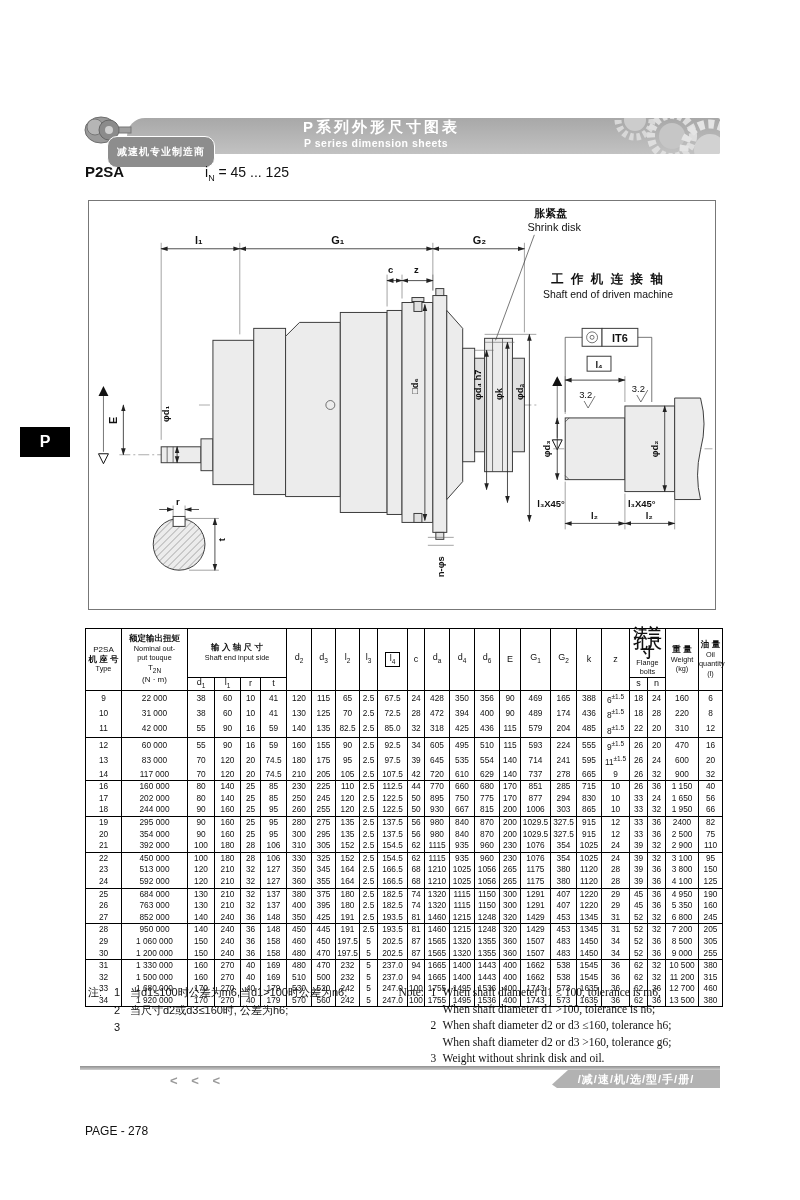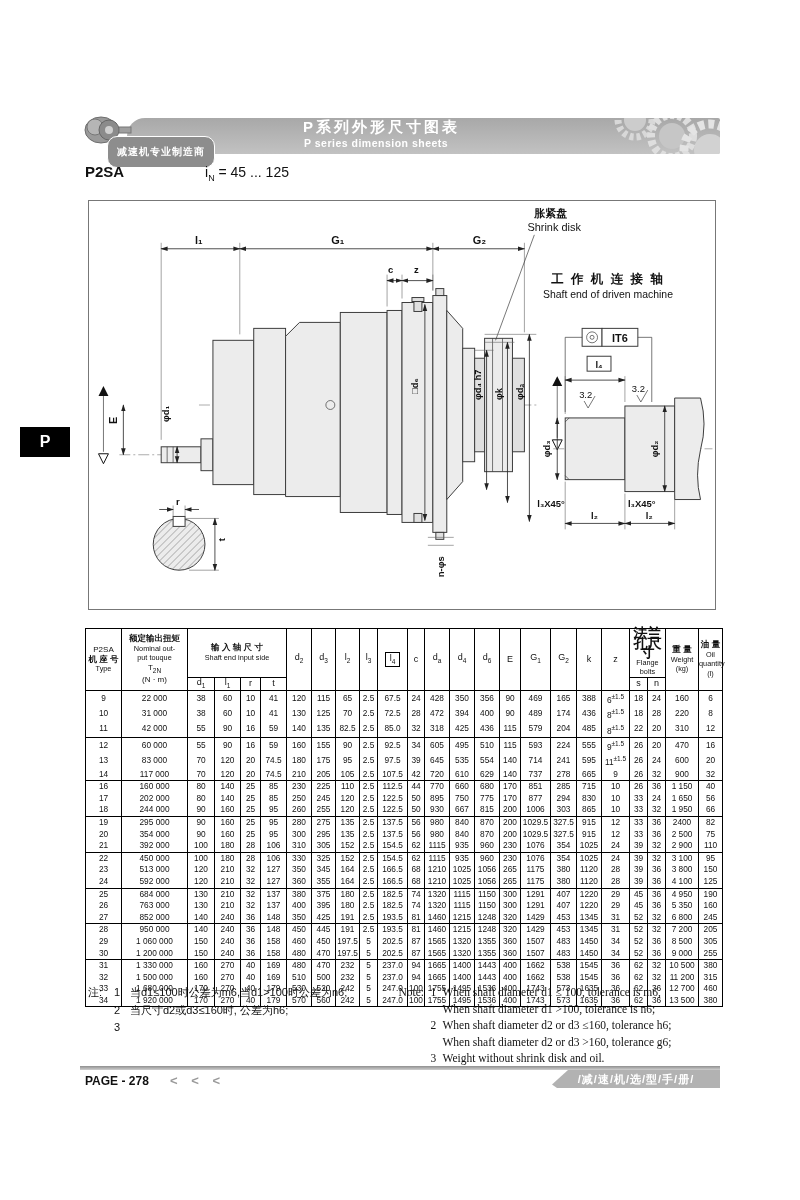--- a/index.html
+++ b/index.html
@@ -85,21 +85,21 @@
   .note-line { display:flex; }
   .note-pre  { flex:0 0 26px; }
   .note-num  { flex:0 0 16px; }
   .notes-en .note-pre { flex:0 0 32px; }
   .notes-en .note-num { flex:0 0 12px; }
   .note-text { flex:1; }
 
   
   .footer-bar { position:absolute; left:80px; top:1066px; width:640px; height:4px;
                 background:linear-gradient(180deg,#8f8f8f,#cfcfcf); }
-  .footer-page { position:absolute; left:85px; top:1074px; font-weight:bold; font-size:12px; }
+  .footer-page { position:absolute; left:85px; top:1124px; font-weight:normal; font-size:12px; }
   .footer-arrows { position:absolute; left:170px; top:1073px; color:#9a9a9a; font-weight:bold; font-size:13px; letter-spacing:5px; }
   .footer-tab {
     position:absolute; left:552px; top:1070px; width:168px; height:18px;
     background:#b2b2b2; color:#fff; font-weight:bold; font-size:11px;
     display:flex; align-items:center; justify-content:center; letter-spacing:1px;
     clip-path:polygon(16px 0%, 100% 0%, 100% 100%, 5px 100%, 0% 80%);
   }
 </style>
 </head>
 <body>

